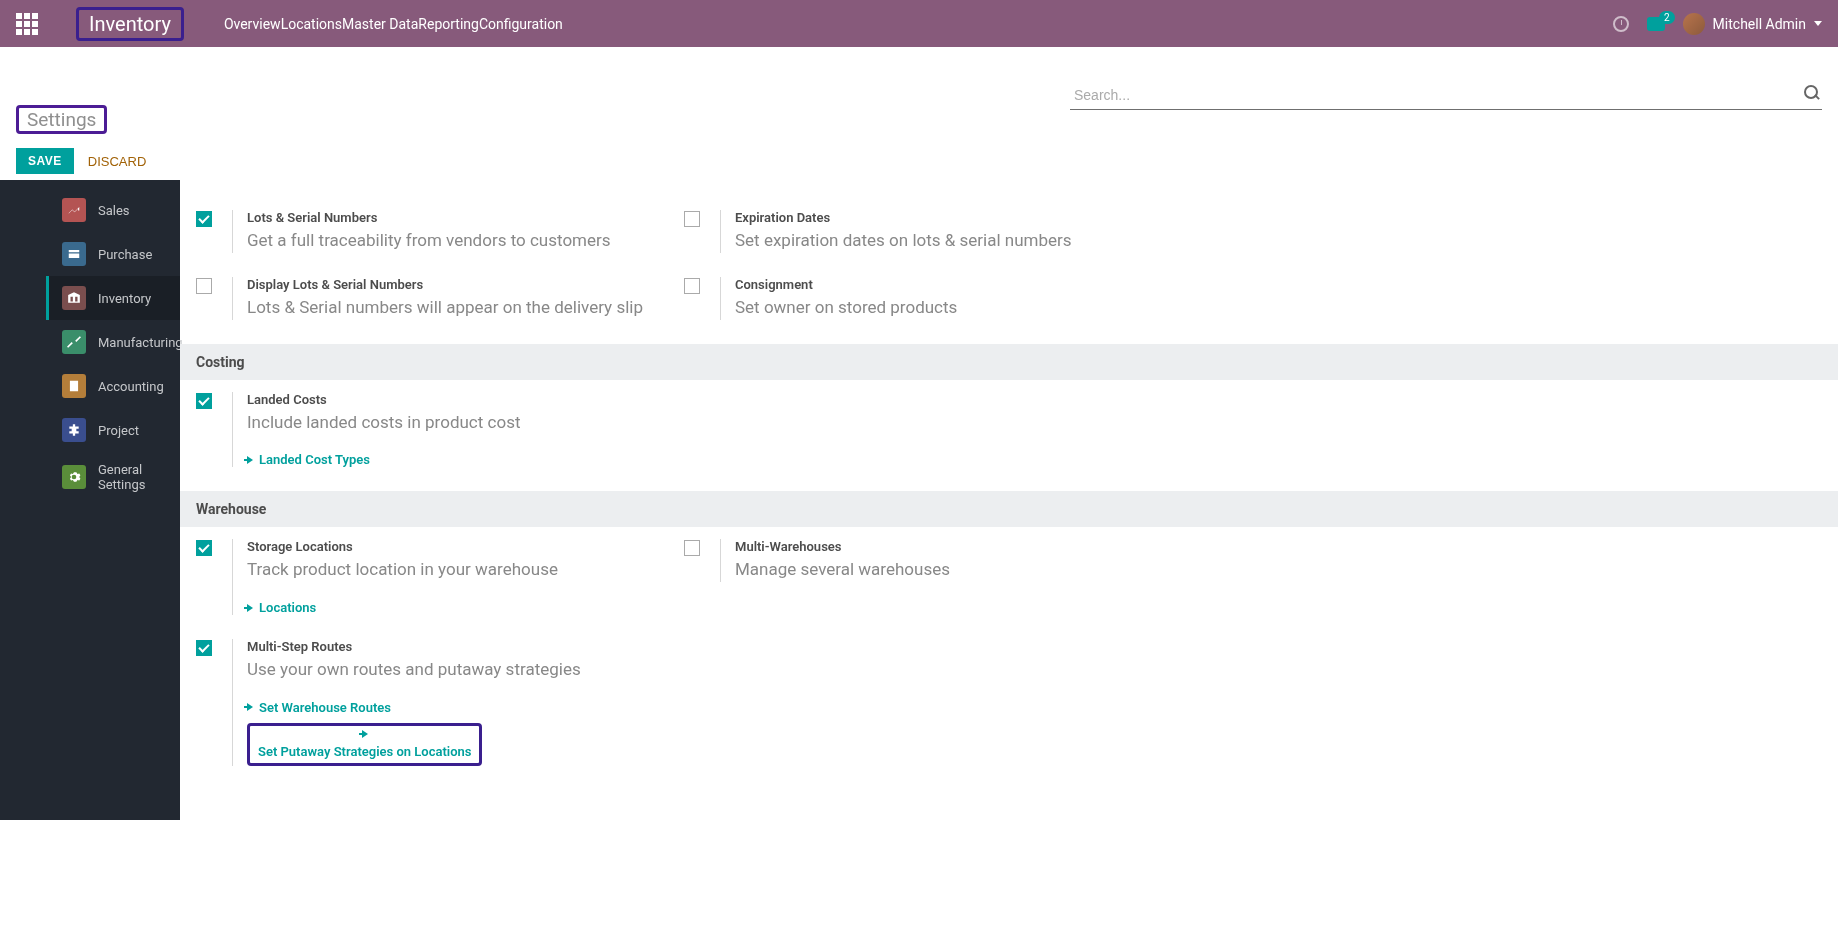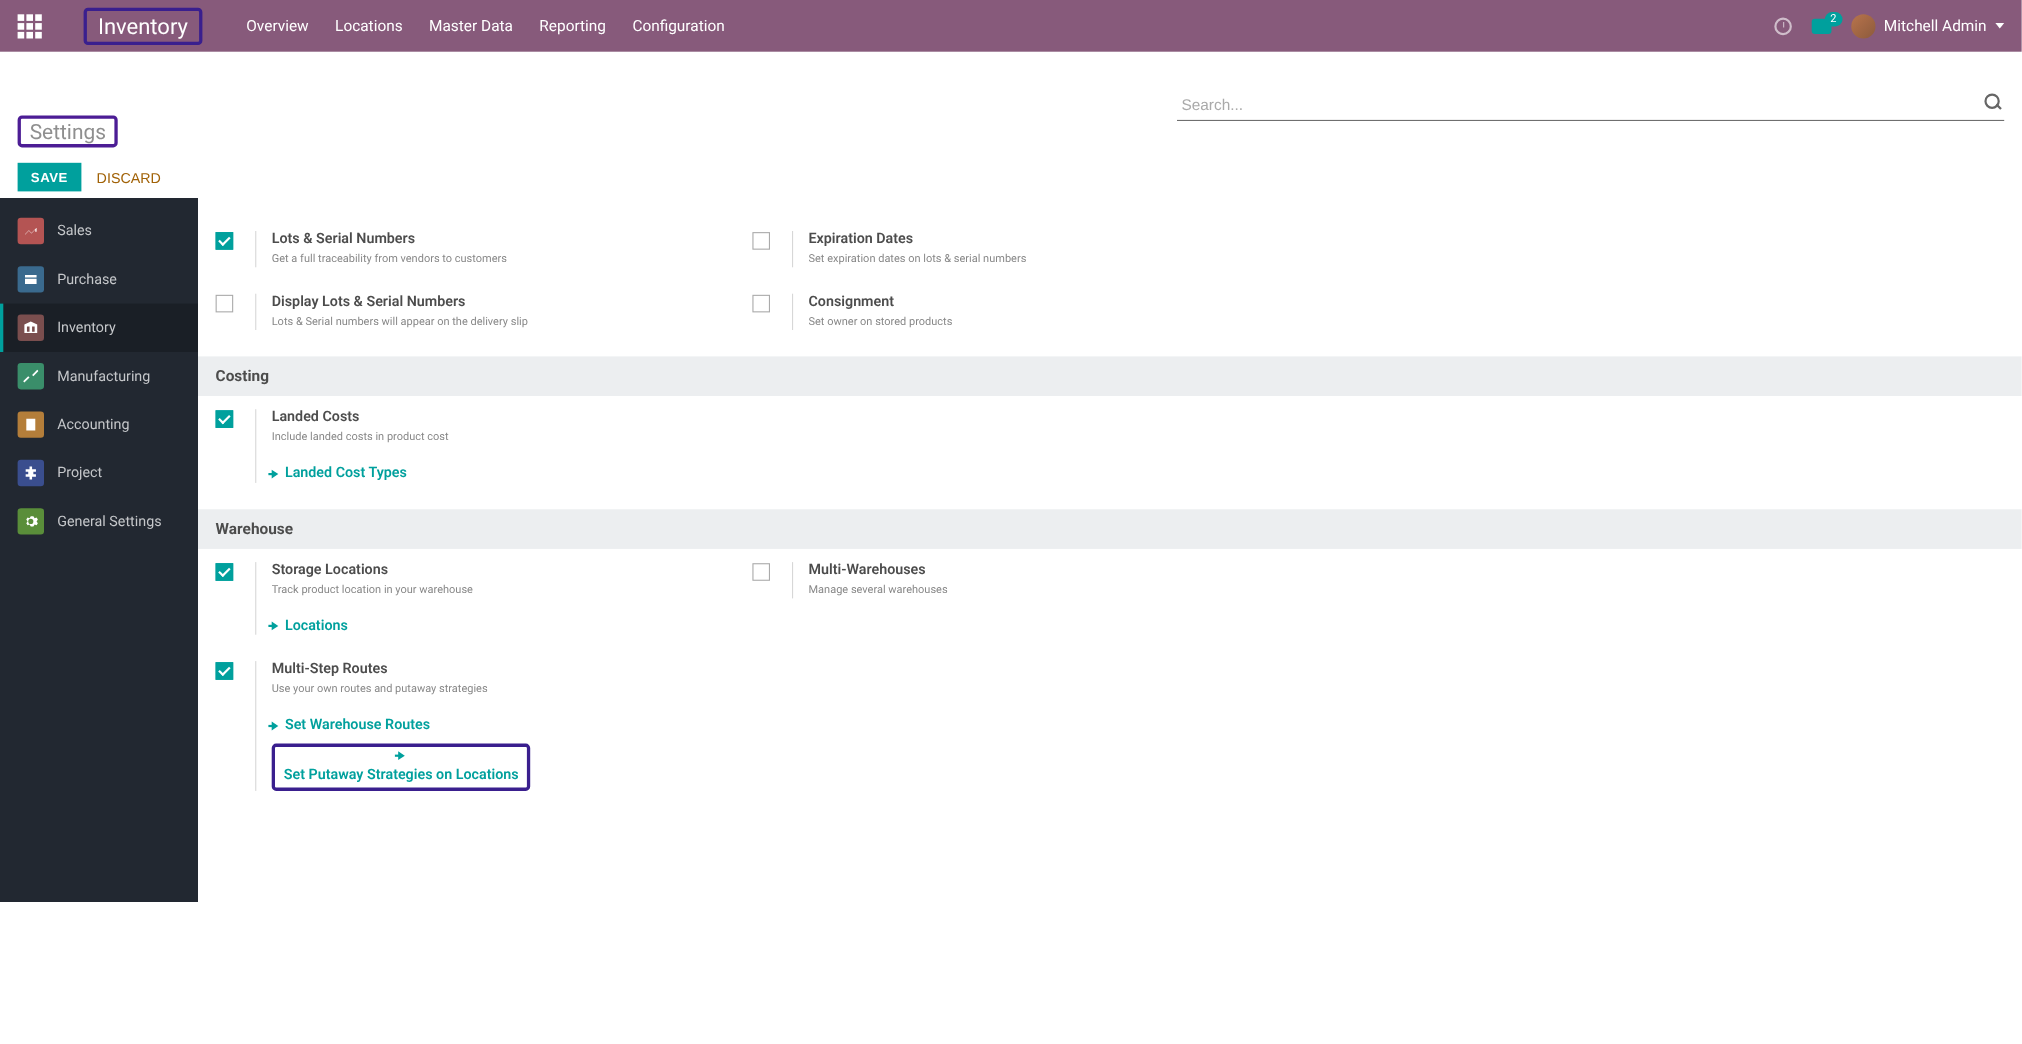--- a/index.html
+++ b/index.html
@@ -1,21 +1,21 @@
 <!DOCTYPE html>
 <html><head>
 <meta charset="utf-8">
 <style>
 * { box-sizing: border-box; margin: 0; padding: 0; }
 body { font-family: -apple-system, BlinkMacSystemFont, "Segoe UI", Roboto, Helvetica, Arial, sans-serif; font-size: 13px; color: #4c4c4c; background: #fff; }
 .topbar { background: #875a7b; color: #fff; height: 47px; display: flex; align-items: center; padding: 0 16px; }
 .apps-icon { width: 22px; height: 22px; display: grid; grid-template-columns: repeat(3,6px); grid-template-rows: repeat(3,6px); gap: 2px; cursor: pointer; margin-right: 38px; }
 .apps-icon span { background: #fff; }
 .brand { font-size: 20px; font-weight: 400; color: #fff; border: 3px solid #3a1f8e; border-radius: 4px; padding: 2px 10px; margin-right: 40px; }
-.topnav { display: flex; gap: 24px; }
+.topnav { display: flex; }
 .topnav a { color: #fff; text-decoration: none; font-size: 14px; cursor: pointer; }
 .topbar-right { margin-left: auto; display: flex; align-items: center; gap: 18px; }
 .clock-icon { width: 16px; height: 16px; border: 2px solid rgba(255,255,255,0.6); border-radius: 50%; position: relative; }
 .clock-icon::after { content: ""; position: absolute; top: 2px; left: 50%; width: 1px; height: 5px; background: rgba(255,255,255,0.6); }
 .msg-wrap { position: relative; cursor: pointer; }
 .msg-icon { width: 18px; height: 14px; background: #00a09d; border-radius: 3px; position: relative; }
 .msg-icon::after { content: ""; position: absolute; bottom: -4px; left: 4px; border: 4px solid transparent; border-top-color: #00a09d; }
 .msg-badge { position: absolute; top: -6px; right: -10px; background: #00a09d; color: #fff; border-radius: 8px; font-size: 10px; padding: 1px 5px; }
 .user-menu { display: flex; align-items: center; gap: 8px; cursor: pointer; color: #fff; font-size: 14px; }
 .avatar { width: 22px; height: 22px; border-radius: 50%; background: linear-gradient(135deg,#b8744c,#8c5a3c); }
@@ -28,36 +28,36 @@
 .search-input { width: 100%; border: none; border-bottom: 1px solid #6f6f6f; padding: 6px 28px 6px 4px; font-size: 14px; outline: none; }
 .search-input::placeholder { color: #aaa; }
 .search-icon { position: absolute; right: 4px; top: 4px; width: 14px; height: 14px; }
 .search-icon::before { content: ""; position: absolute; width: 10px; height: 10px; border: 2px solid #666; border-radius: 50%; }
 .search-icon::after { content: ""; position: absolute; width: 6px; height: 2px; background: #666; transform: rotate(45deg); top: 11px; left: 10px; }
 .action-row { margin-top: 14px; display: flex; gap: 14px; align-items: center; }
 .btn-save { background: #00a09d; color: #fff; border: none; padding: 6px 12px; font-size: 12px; font-weight: 600; letter-spacing: 0.5px; cursor: pointer; }
 .btn-discard { color: #a16207; font-size: 13px; cursor: pointer; background: none; border: none; }
 
 .content-row { display: flex; }
-.sidebar { width: 180px; background: #222831; min-height: 640px; padding-top: 8px; }
+.sidebar { width: 180px; background: #222831; min-height: 640px; padding-top: 8px; padding-left: 46px; }
 .side-item { display: flex; align-items: center; gap: 12px; padding: 10px 16px; color: #c5c7ca; font-size: 13px; cursor: pointer; }
 .side-item.active { background: #1a1f26; border-left: 3px solid #00a09d; padding-left: 13px; }
 .side-icon { width: 24px; height: 24px; border-radius: 3px; display: flex; align-items: center; justify-content: center; flex-shrink: 0; }
 .side-icon svg { width: 14px; height: 14px; fill: #fff; }
 
 .main { flex: 1; padding-top: 18px; }
 .settings-grid { display: flex; padding: 0 16px; }
 .settings-col { width: 488px; }
 .setting-block { display: flex; padding: 12px 0; }
 .checkbox { width: 16px; height: 16px; border: 1px solid #aaa; margin-right: 20px; margin-top: 1px; cursor: pointer; flex-shrink: 0; position: relative; }
 .checkbox.checked { background: #00a09d; border-color: #00a09d; }
 .checkbox.checked::after { content: ""; position: absolute; left: 4px; top: 1px; width: 4px; height: 8px; border: solid #fff; border-width: 0 2px 2px 0; transform: rotate(45deg); }
 .setting-body { border-left: 1px solid #d7d7d7; padding-left: 14px; flex: 1; }
 .setting-title { font-weight: 600; color: #4c4c4c; font-size: 13px; margin-bottom: 4px; }
-.setting-desc { color: #888; font-size: 10px; line-height: 1.4; }
+.setting-desc { color: #888; font-size: 17px; line-height: 1.4; }
 .setting-link { display: inline-flex; align-items: center; gap: 6px; color: #00a09d; font-weight: 600; font-size: 13px; margin-top: 18px; cursor: pointer; }
 .setting-link.highlighted { border: 3px solid #3a1f8e; border-radius: 4px; padding: 4px 8px; margin-top: 8px; flex-direction: column; }
 .arrow-right { width: 0; height: 0; border-top: 4px solid transparent; border-bottom: 4px solid transparent; border-left: 6px solid #00a09d; position: relative; }
 .arrow-right::before { content: ""; position: absolute; left: -9px; top: -1px; width: 5px; height: 2px; background: #00a09d; }
 .section-header { background: #eceef0; padding: 10px 16px; font-weight: 700; color: #4c4c4c; font-size: 14px; margin-top: 12px; }
 </style>
 </head>
 <body>
 
 <div class="topbar">

